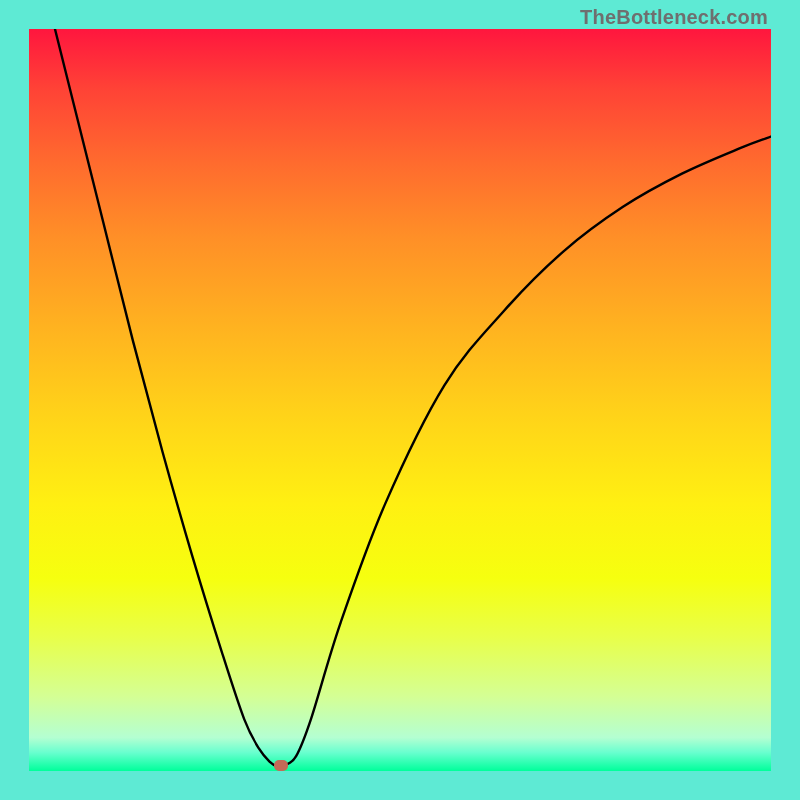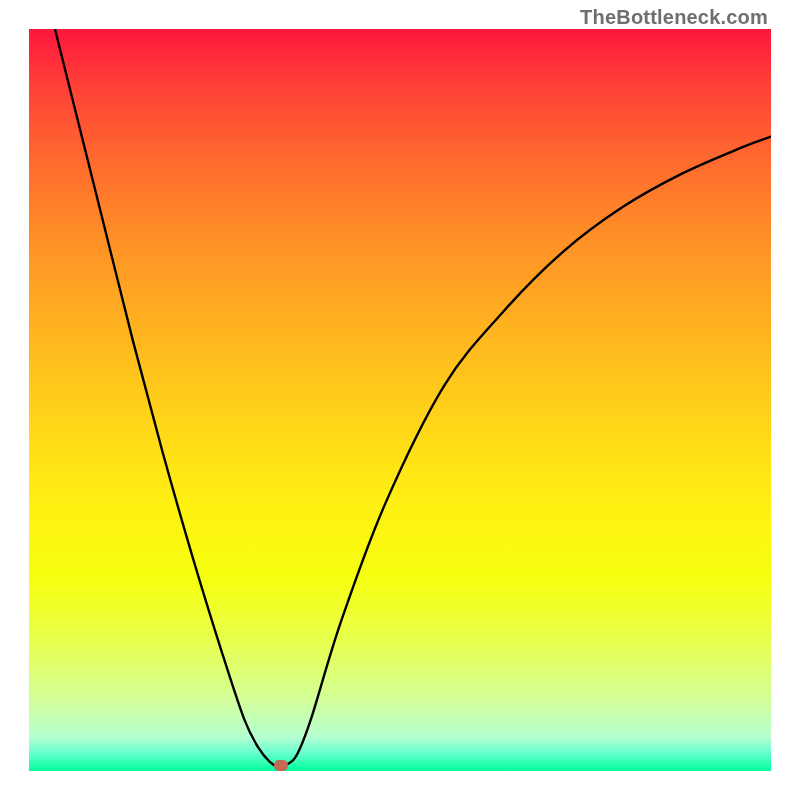--- a/index.html
+++ b/index.html
@@ -1,20 +1,20 @@
 <!DOCTYPE html>
 <html><head>
 <meta charset="utf-8">
 <style>
   * { margin: 0; padding: 0; box-sizing: border-box; }
   html, body { width: 800px; height: 800px; overflow: hidden; background: #000; }
   .frame {
     width: 800px;
     height: 800px;
-    background: #ffffff;
+    background: #5eead4;
     position: relative;
   }
   .plot-area {
     position: absolute;
     left: 29px;
     top: 29px;
     width: 742px;
     height: 742px;
     background: linear-gradient(to bottom,
       #ff163e 0%,

